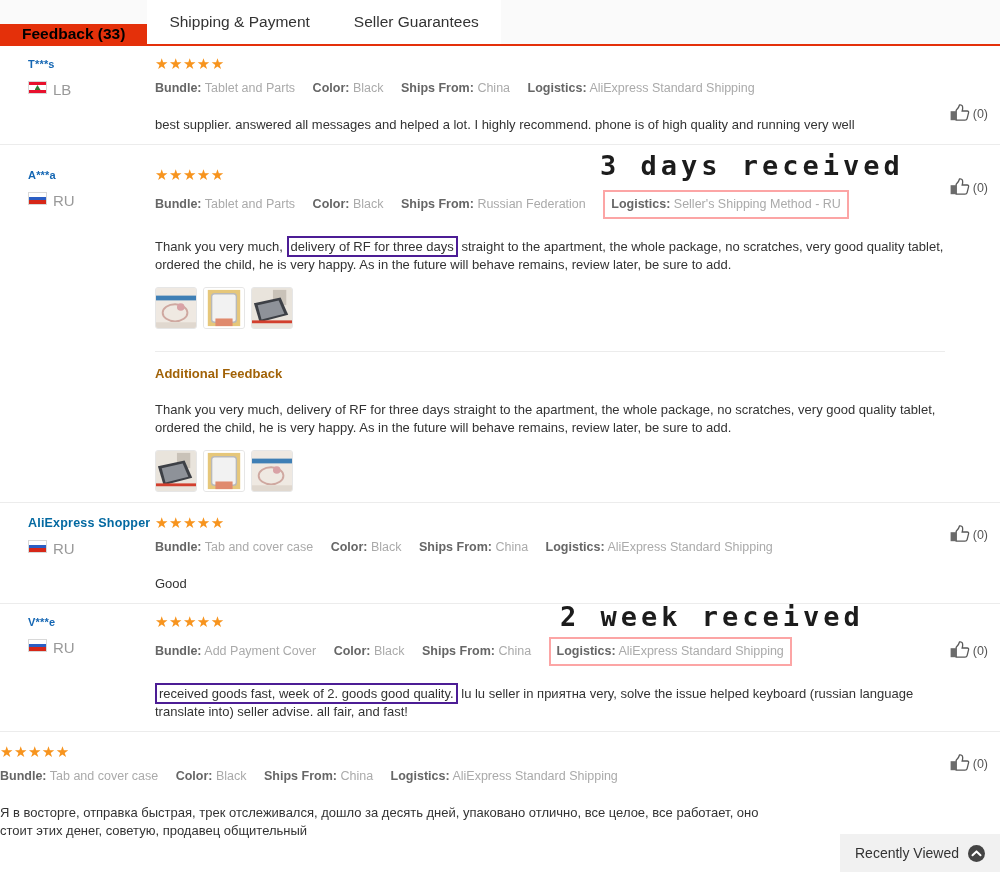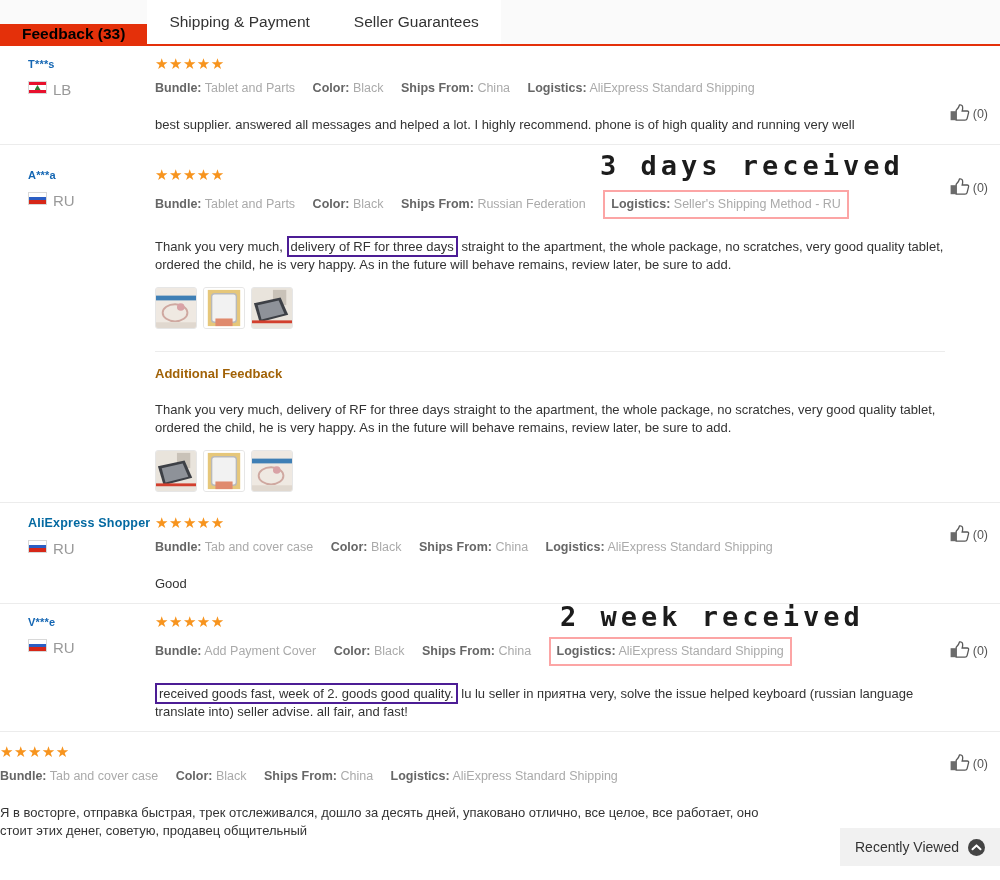--- a/index.html
+++ b/index.html
@@ -195,21 +195,21 @@
     letter-spacing: 4px;
     color: #1c1c1c;
     white-space: nowrap;
     line-height: 32px;
   }
 
   
   .recently {
     position: absolute;
     right: 0;
-    bottom: 14px;
+    bottom: 8px;
     width: 160px;
     height: 38px;
     background: #f1f1f1;
     display: flex;
     align-items: center;
     justify-content: center;
     gap: 9px;
     cursor: pointer;
   }
   .recently .lbl { font-size: 14px; color: #333333; }

